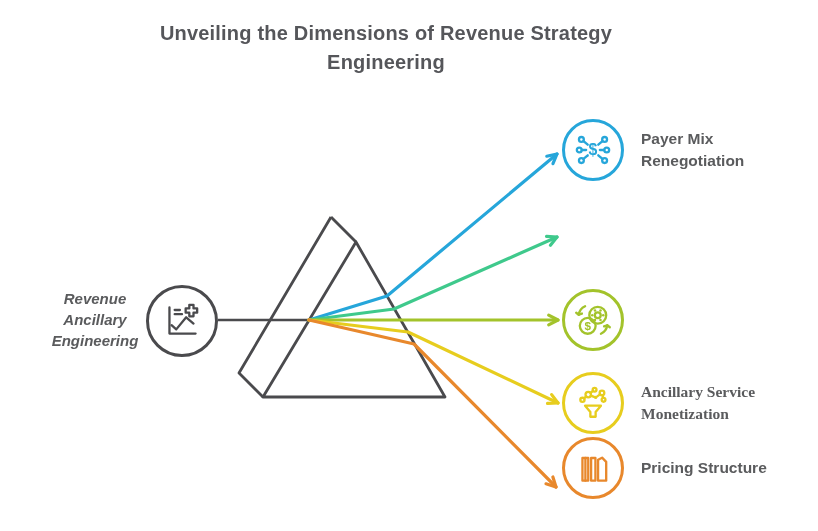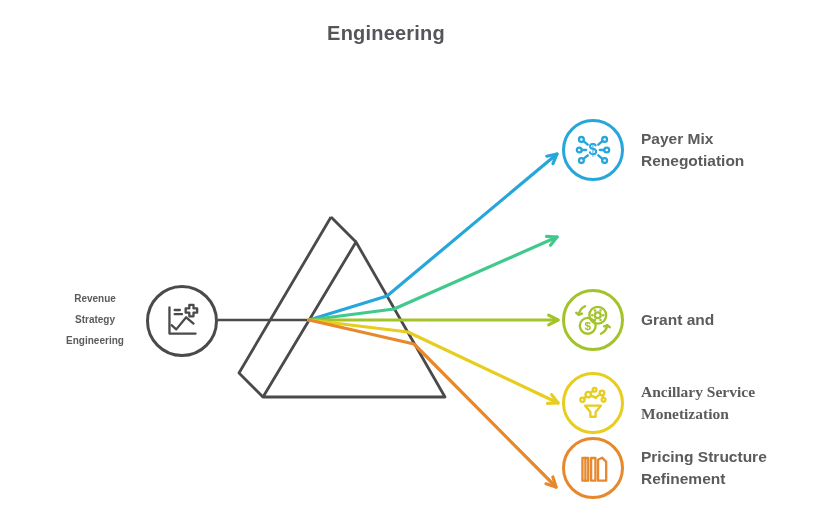--- a/index.html
+++ b/index.html
@@ -9,21 +9,21 @@
   }
   
   .title{
     position:absolute;left:96px;top:19px;width:580px;text-align:center;
     font-size:20px;line-height:29px;font-weight:700;letter-spacing:.2px;
   }
   .title span{display:block;}
   
   .source-label{
     position:absolute;left:38px;top:288px;width:114px;text-align:center;
-    font-size:10px;line-height:21px;font-weight:700;
+    font-size:15px;line-height:21px;font-weight:700;font-style:italic;
   }
   .source-label span{display:block;}
   .source-circle{
     position:absolute;left:146px;top:285px;width:72px;height:72px;box-sizing:border-box;
     border:3px solid currentColor;border-radius:50%;
     display:flex;align-items:center;justify-content:center;
   }
   
   svg.diagram{position:absolute;left:0;top:0;}
   .prism path{fill:none;stroke:currentColor;stroke-width:2.8;stroke-linejoin:round;}
@@ -44,26 +44,27 @@
   .icon-text{fill:currentColor;stroke:none;font-family:"Liberation Sans",sans-serif;font-weight:700;}
   .item .label{margin-left:17px;width:132px;font-size:15.5px;line-height:22px;font-weight:700;}
   .item .label span{display:block;}
 </style>
 </head>
 <body>
 
 <div id="stage">
 
   <div class="title" style="color: rgb(85, 86, 90);">
+    <span>Unveiling the Dimensions of Revenue Strategy</span>
     <span>Engineering</span>
   </div>
 
   <div class="source-label" style="color: rgb(90, 91, 93);">
     <span>Revenue</span>
-    <span>Strategy</span>
+    <span>Ancillary</span>
     <span>Engineering</span>
   </div>
 
   <div class="source-circle" style="color: rgb(74, 74, 77);">
     <svg width="46" height="46" viewBox="0 0 44 44">
       <path class="icon-stroke" d="M10 9 V34 H35"></path>
       <path class="icon-stroke" d="M12 26 L16.5 30 L26 18.5 L33 24.5"></path>
       <path class="icon-stroke" d="M15 11.5 H20"></path>
       <path class="icon-stroke" d="M15 15.5 H22"></path>
       <path class="icon-stroke" d="M29 6.5 h4 v3.5 h3.5 v4 h-3.5 v3.5 h-4 v-3.5 h-3.5 v-4 h3.5 Z"></path>
@@ -139,21 +140,20 @@
         <circle class="icon-fill" cx="25.1" cy="9" r="1.2"></circle>
         <circle class="icon-stroke" cx="13" cy="23.5" r="7.5"></circle>
         <text class="icon-text" x="13" y="27.5" font-size="11" text-anchor="middle">$</text>
         <path class="icon-stroke" d="M4.5 13 A 10.5 10.5 0 0 1 10.5 5"></path>
         <path class="icon-stroke" d="M4.5 13 l-2.4 -1.9 M4.5 13 l3 -1.1"></path>
         <path class="icon-stroke" d="M31.5 23 A 10.5 10.5 0 0 1 25.5 31"></path>
         <path class="icon-stroke" d="M31.5 23 l2.4 1.9 M31.5 23 l-3 1.1"></path>
       </svg>
     </div>
     <div class="label" style="color: rgb(90, 91, 93);">
-      <span>Grant and</span>
     </div>
   </div>
 
   <div class="item" style="top: 372px; color: rgb(231, 205, 30); font-family: Liberation Serif, serif;">
     <div class="circle">
       <svg width="38" height="38" viewBox="0 0 36 36">
         <circle class="icon-stroke" cx="8" cy="15" r="2"></circle>
         <circle class="icon-stroke" cx="13.5" cy="10" r="2.6"></circle>
         <circle class="icon-stroke" cx="19.5" cy="5.5" r="1.8"></circle>
         <circle class="icon-fill" cx="20.5" cy="12.7" r="1.6"></circle>
@@ -177,17 +177,16 @@
     <div class="circle">
       <svg width="38" height="38" viewBox="0 0 36 36">
         <path class="icon-stroke" d="M8 8.5 H13.5 V30 H8 Z"></path>
         <path class="icon-stroke" d="M10.8 8.5 V30"></path>
         <path class="icon-stroke" d="M16.2 8.5 H20.3 V30 H16.2 Z"></path>
         <path class="icon-stroke" d="M22.8 30 V10.2 L26.6 8.2 L30.5 12.2 V30 Z"></path>
       </svg>
     </div>
     <div class="label" style="color: rgb(90, 91, 93);">
       <span>Pricing Structure</span>
-      <span>Refinement</span>
     </div>
   </div>
 
 </div>
 
 </body></html>

